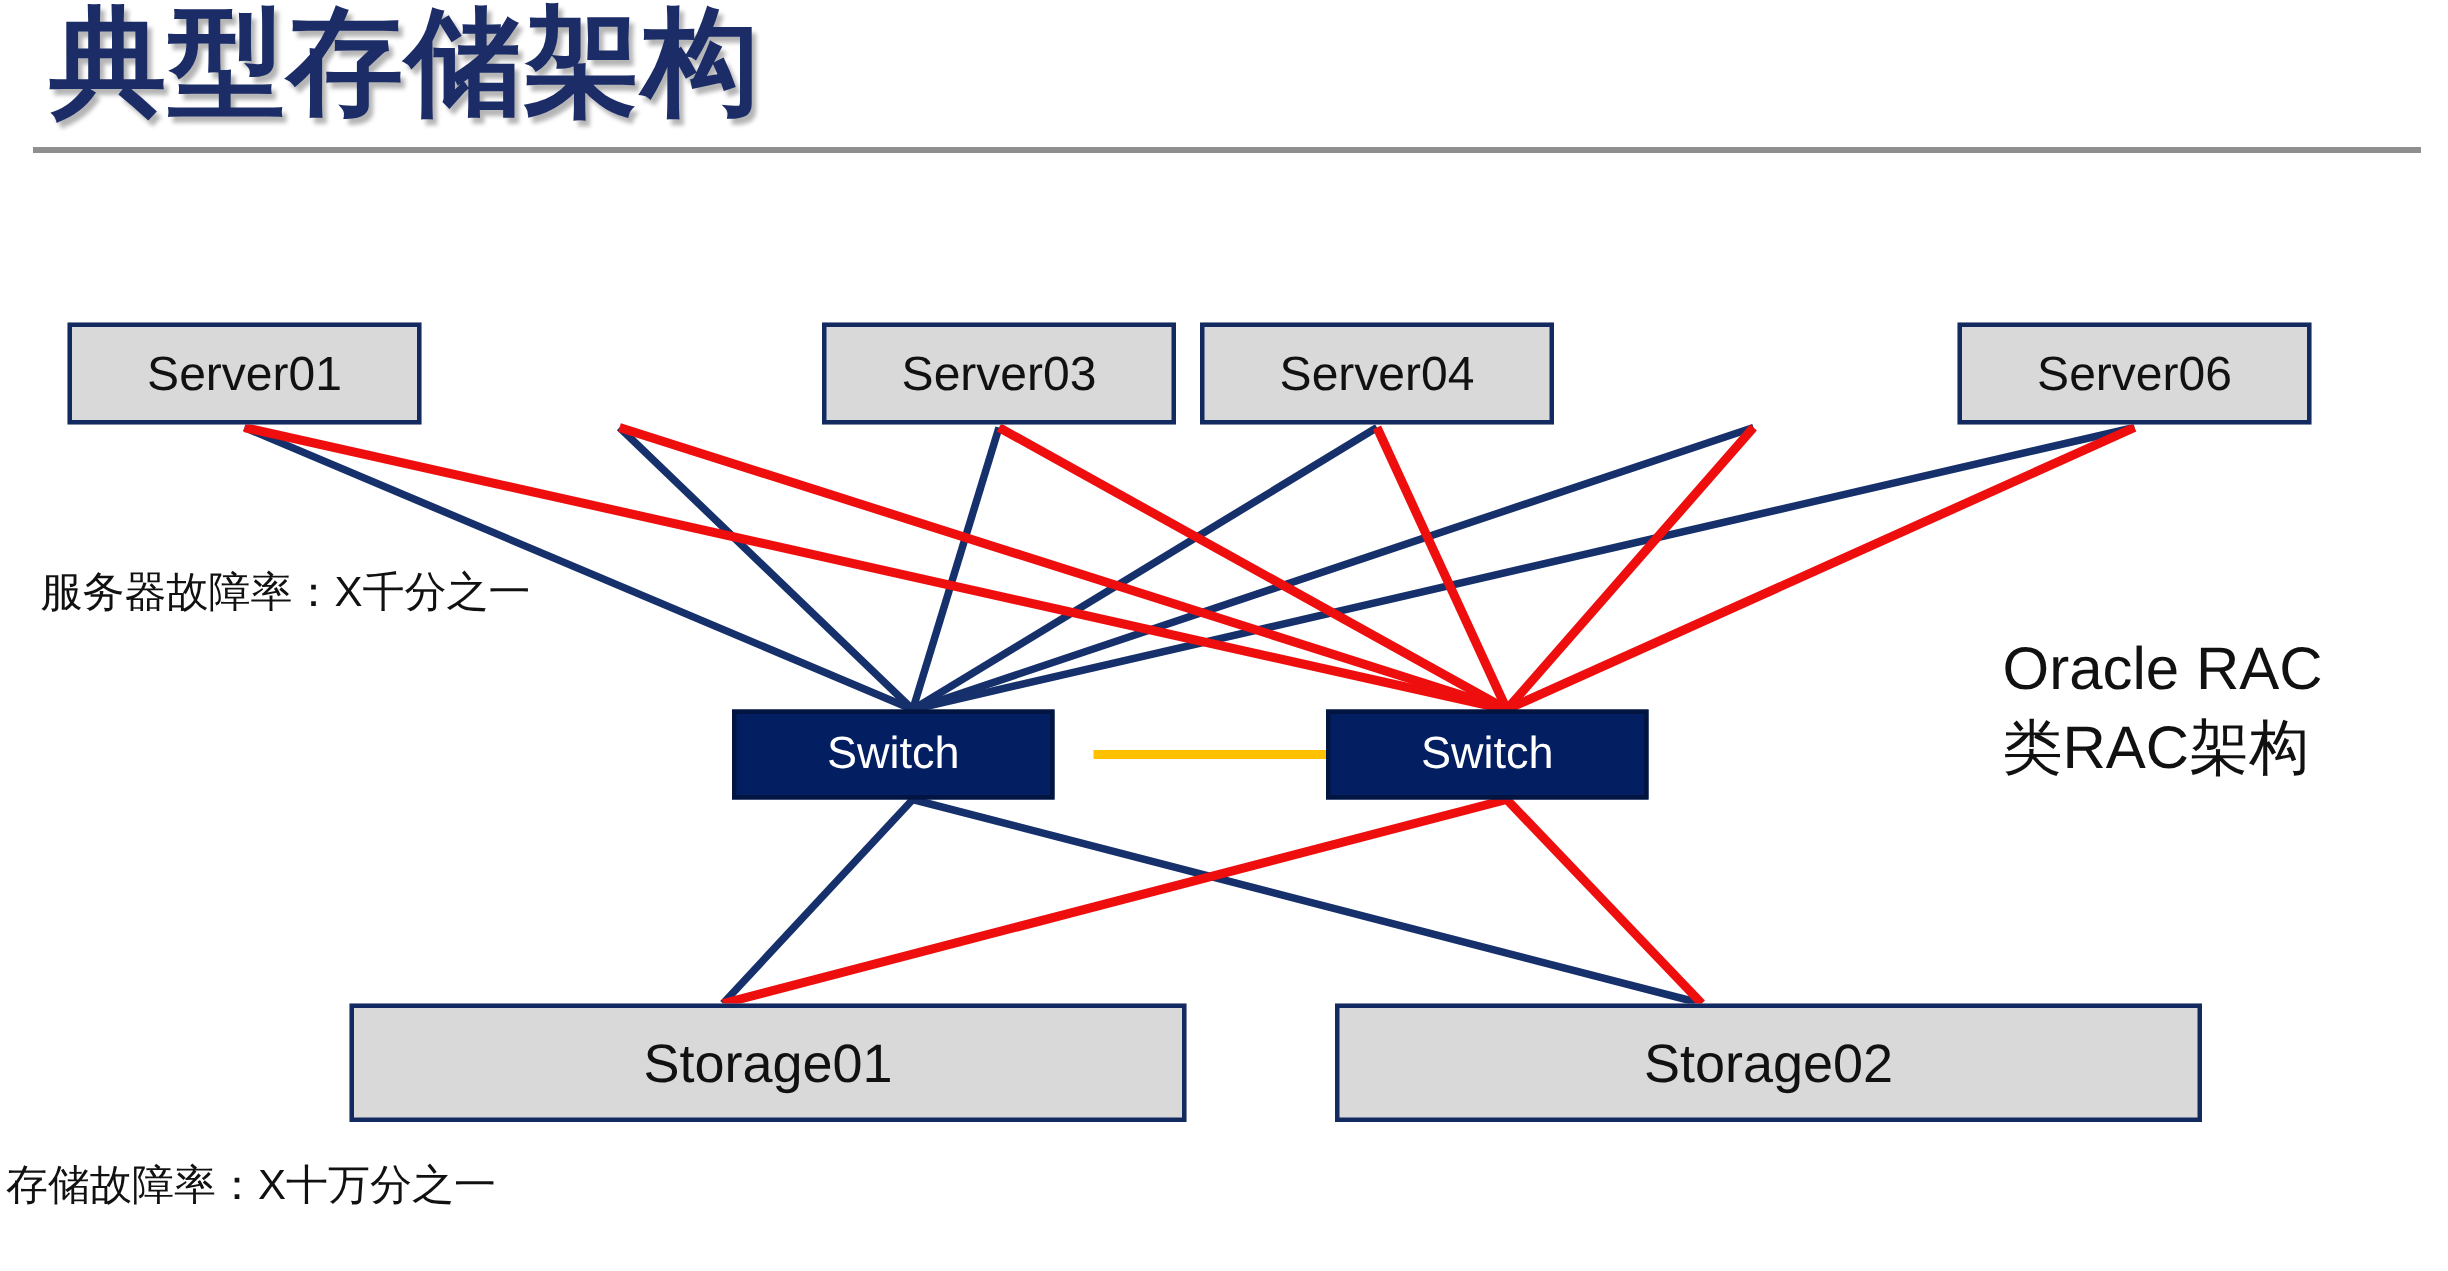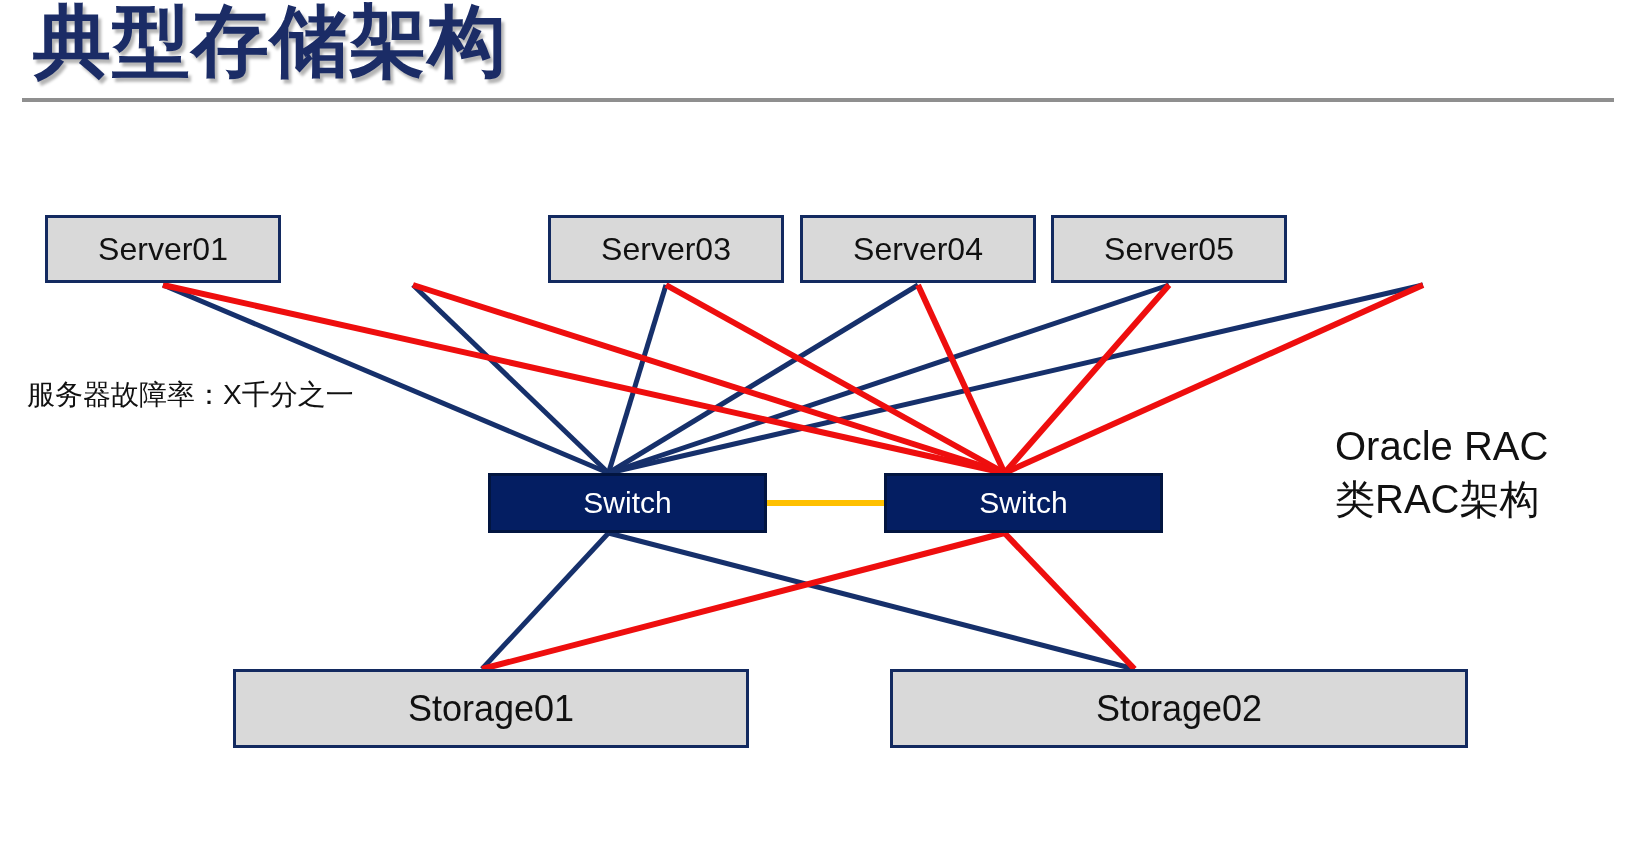--- a/index.html
+++ b/index.html
@@ -32,29 +32,29 @@
 
   .server { width: 236px; height: 68px; top: 215px; }
   #n-server01 { left: 45px; }
   #n-server02 { left: 295px; }
   #n-server03 { left: 548px; }
   #n-server04 { left: 800px; }
   #n-server05 { left: 1051px; }
   #n-server06 { left: 1305px; }
 
   .switch {
-    top: 473px; height: 60px; width: 279px;
+    top: 473px; height: 60px; width: 215px;
     background: #041E62; border: 3px solid #021540;
     color: #ffffff; font-size: 30px;
   }
   #n-switch-a { left: 488px; }
   #n-switch-b { left: 884px; }
 
   .storage { top: 669px; height: 79px; font-size: 36px; }
-  #n-storage01 { left: 233px; width: 516px; }
+  #n-storage01 { left: 233px; width: 558px; }
   #n-storage02 { left: 890px; width: 578px; }
 
   .side-label {
     position: absolute; z-index: 2; color: #111111;
     font-size: 28px; white-space: nowrap;
   }
   #label-server-failure { left: 4px; top: 376px; margin-left: 23px; }
   #label-storage-failure { left: 4px; top: 771px; }
 
   .annotation {
@@ -92,38 +92,39 @@
 
   <div class="node server" id="n-server01">
     <span>Server01</span>
   </div>
   <div class="node server" id="n-server03">
     <span>Server03</span>
   </div>
   <div class="node server" id="n-server04">
     <span>Server04</span>
   </div>
-  <div class="node server" id="n-server05">
-    <span>Server05</span>
+  <div class="node server" id="n-server06">
+    <span>Server06</span>
   </div>
 
   <div class="node switch" id="n-switch-a">
     <span>Switch</span>
   </div>
   <div class="node switch" id="n-switch-b">
     <span>Switch</span>
   </div>
 
   <div class="node storage" id="n-storage01">
     <span>Storage01</span>
   </div>
   <div class="node storage" id="n-storage02">
     <span>Storage02</span>
   </div>
 
   <div class="side-label" id="label-server-failure">服务器故障率：X千分之一</div>
+  <div class="side-label" id="label-storage-failure">存储故障率：X十万分之一</div>
 
   <div class="annotation">
     <div>Oracle RAC</div>
     <div>类RAC架构</div>
   </div>
 
 </div>
 
 </body></html>

